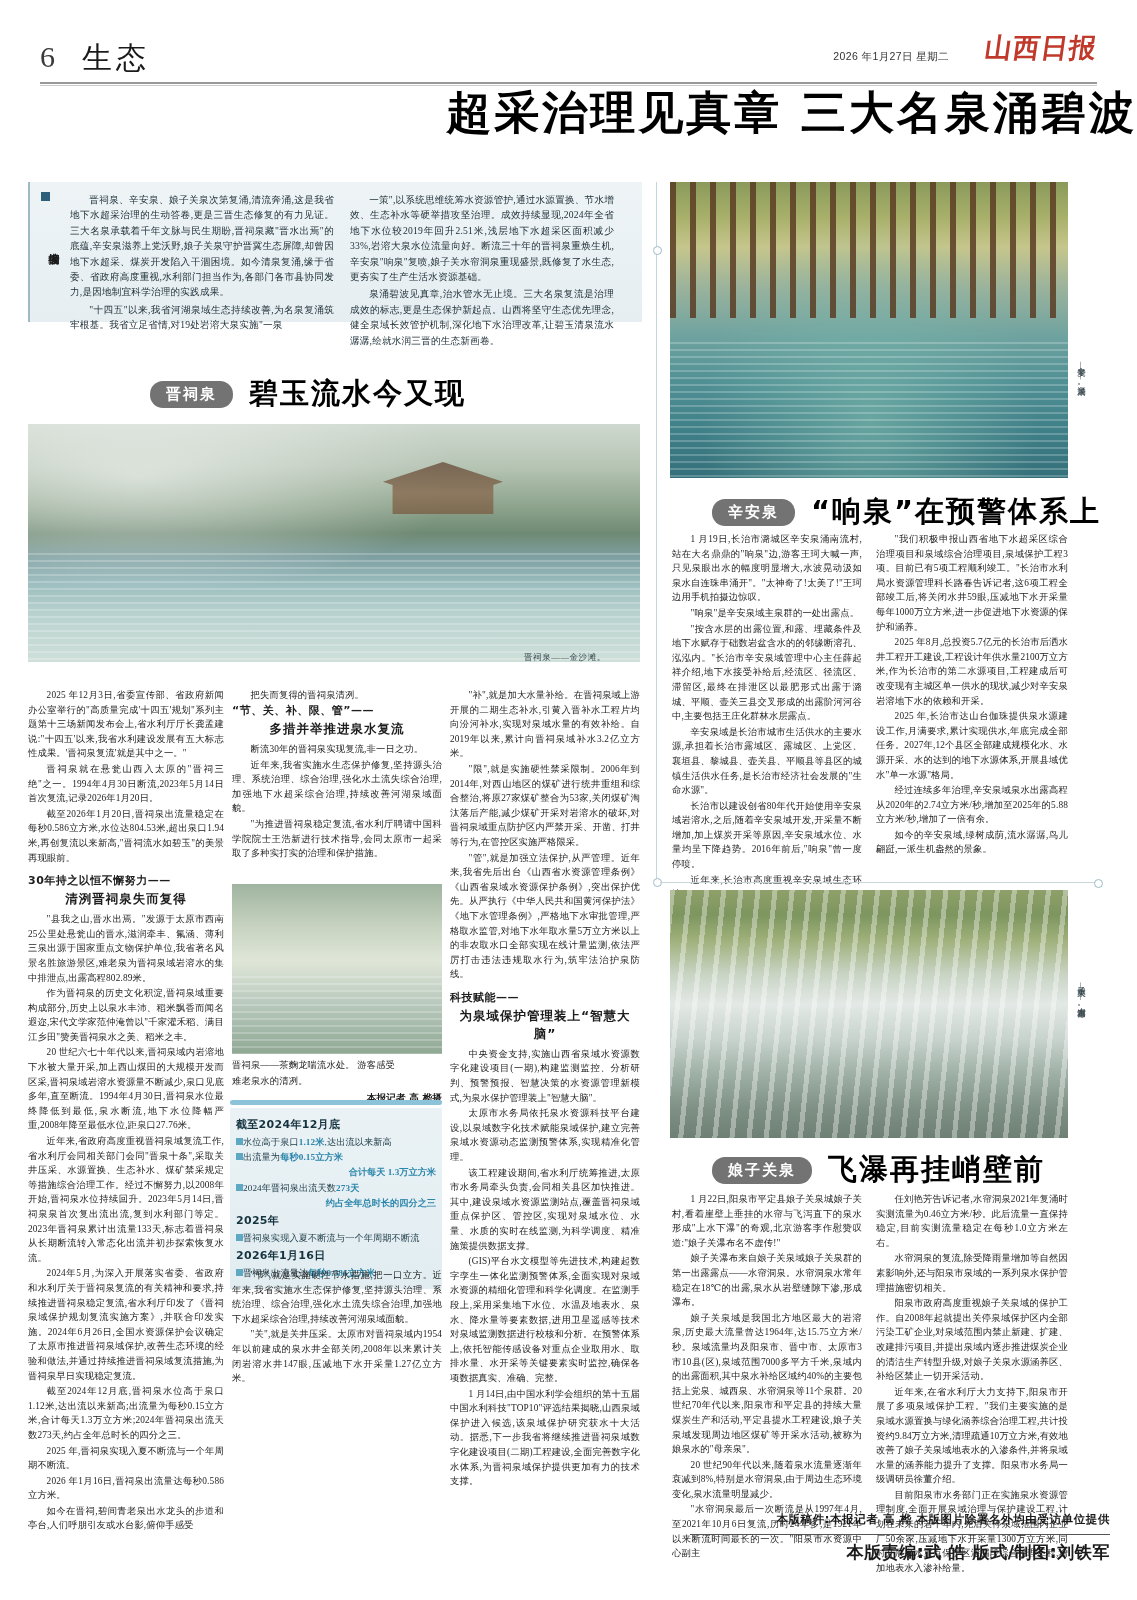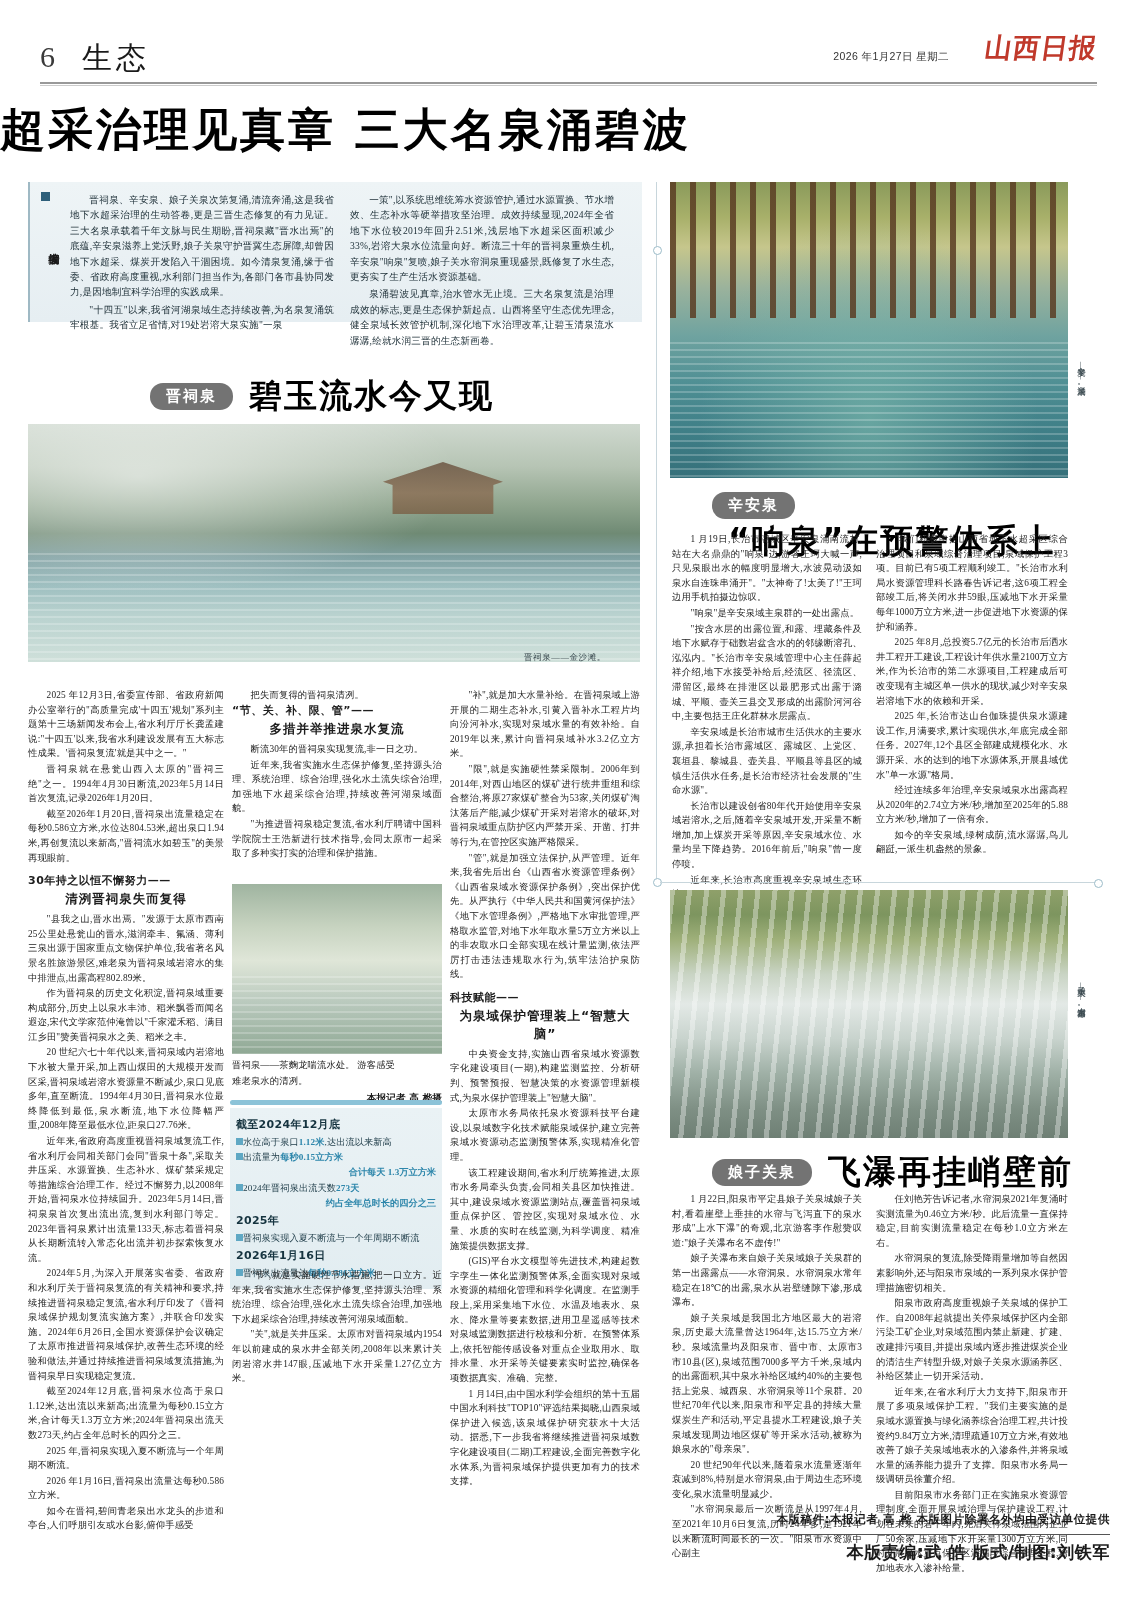--- a/index.html
+++ b/index.html
@@ -15,21 +15,21 @@
           letter-spacing:4px;color:#1a1a1a;}
   .issue-date{position:absolute;right:148px;top:30px;font-size:10.5px;color:#333;
           letter-spacing:0.4px;font-family:"Liberation Sans",sans-serif;}
   .brand{position:absolute;right:0px;top:10px;font-size:27px;color:#c0392b;
          font-weight:bold;letter-spacing:1px;transform:skewX(-8deg);
          font-family:"Liberation Serif",serif;}
   .mast-rule{position:absolute;left:40px;top:82px;width:1057px;height:2px;background:#999;}
   .mast-rule2{position:absolute;left:40px;top:85px;width:1057px;height:1px;background:#ccc;}
 
   
-  .headline{position:absolute;left:0;top:100px;width:1137px;text-align:left;
+  .headline{position:absolute;left:0;top:83px;width:1137px;text-align:right;
             font-size:45px;font-weight:bold;letter-spacing:3px;color:#000;
             font-family:"DejaVu Sans","Liberation Sans",sans-serif;}
 
   
   .ednote{position:absolute;left:28px;top:182px;width:612px;height:140px;
           background:linear-gradient(180deg,#eef4f6 0%,#e6eef2 100%);
           border-left:2px solid #9fb9c4;}
   .ednote-tag{position:absolute;left:8px;top:14px;width:22px;text-align:center;
           font-size:11px;font-weight:bold;line-height:13px;letter-spacing:0;
           writing-mode:vertical-rl;height:96px;}
@@ -37,21 +37,21 @@
   .ednote-col{position:absolute;top:10px;width:264px;font-size:9.6px;line-height:15.4px;
           text-align:justify;color:#20323a;letter-spacing:0.2px;}
   .ednote-col.c1{left:40px;}
   .ednote-col.c2{left:320px;}
   .ednote-col p{margin:0 0 2px 0;text-indent:2em;}
 
   
   .badge{display:inline-block;background:#737373;color:#fff;border-radius:13px;
          padding:4px 16px;font-size:15px;font-weight:bold;letter-spacing:2px;
          font-family:"DejaVu Sans","Liberation Sans",sans-serif;vertical-align:middle;}
-  .sec-title{display:inline-block;font-size:33px;font-weight:bold;letter-spacing:2px;
+  .sec-title{display:inline-block;font-size:29px;font-weight:bold;letter-spacing:2px;
              margin-left:16px;vertical-align:middle;color:#000;
              font-family:"DejaVu Sans","Liberation Sans",sans-serif;}
 
   
   .left-head{position:absolute;left:150px;top:374px;}
   .photo{position:absolute;background:#b9c7bb;overflow:hidden;}
   .ph-inner{width:100%;height:100%;}
   .cap{position:absolute;font-size:8.5px;color:#3b4a50;letter-spacing:0.6px;}
   .cap-v{writing-mode:vertical-rl;}
 

